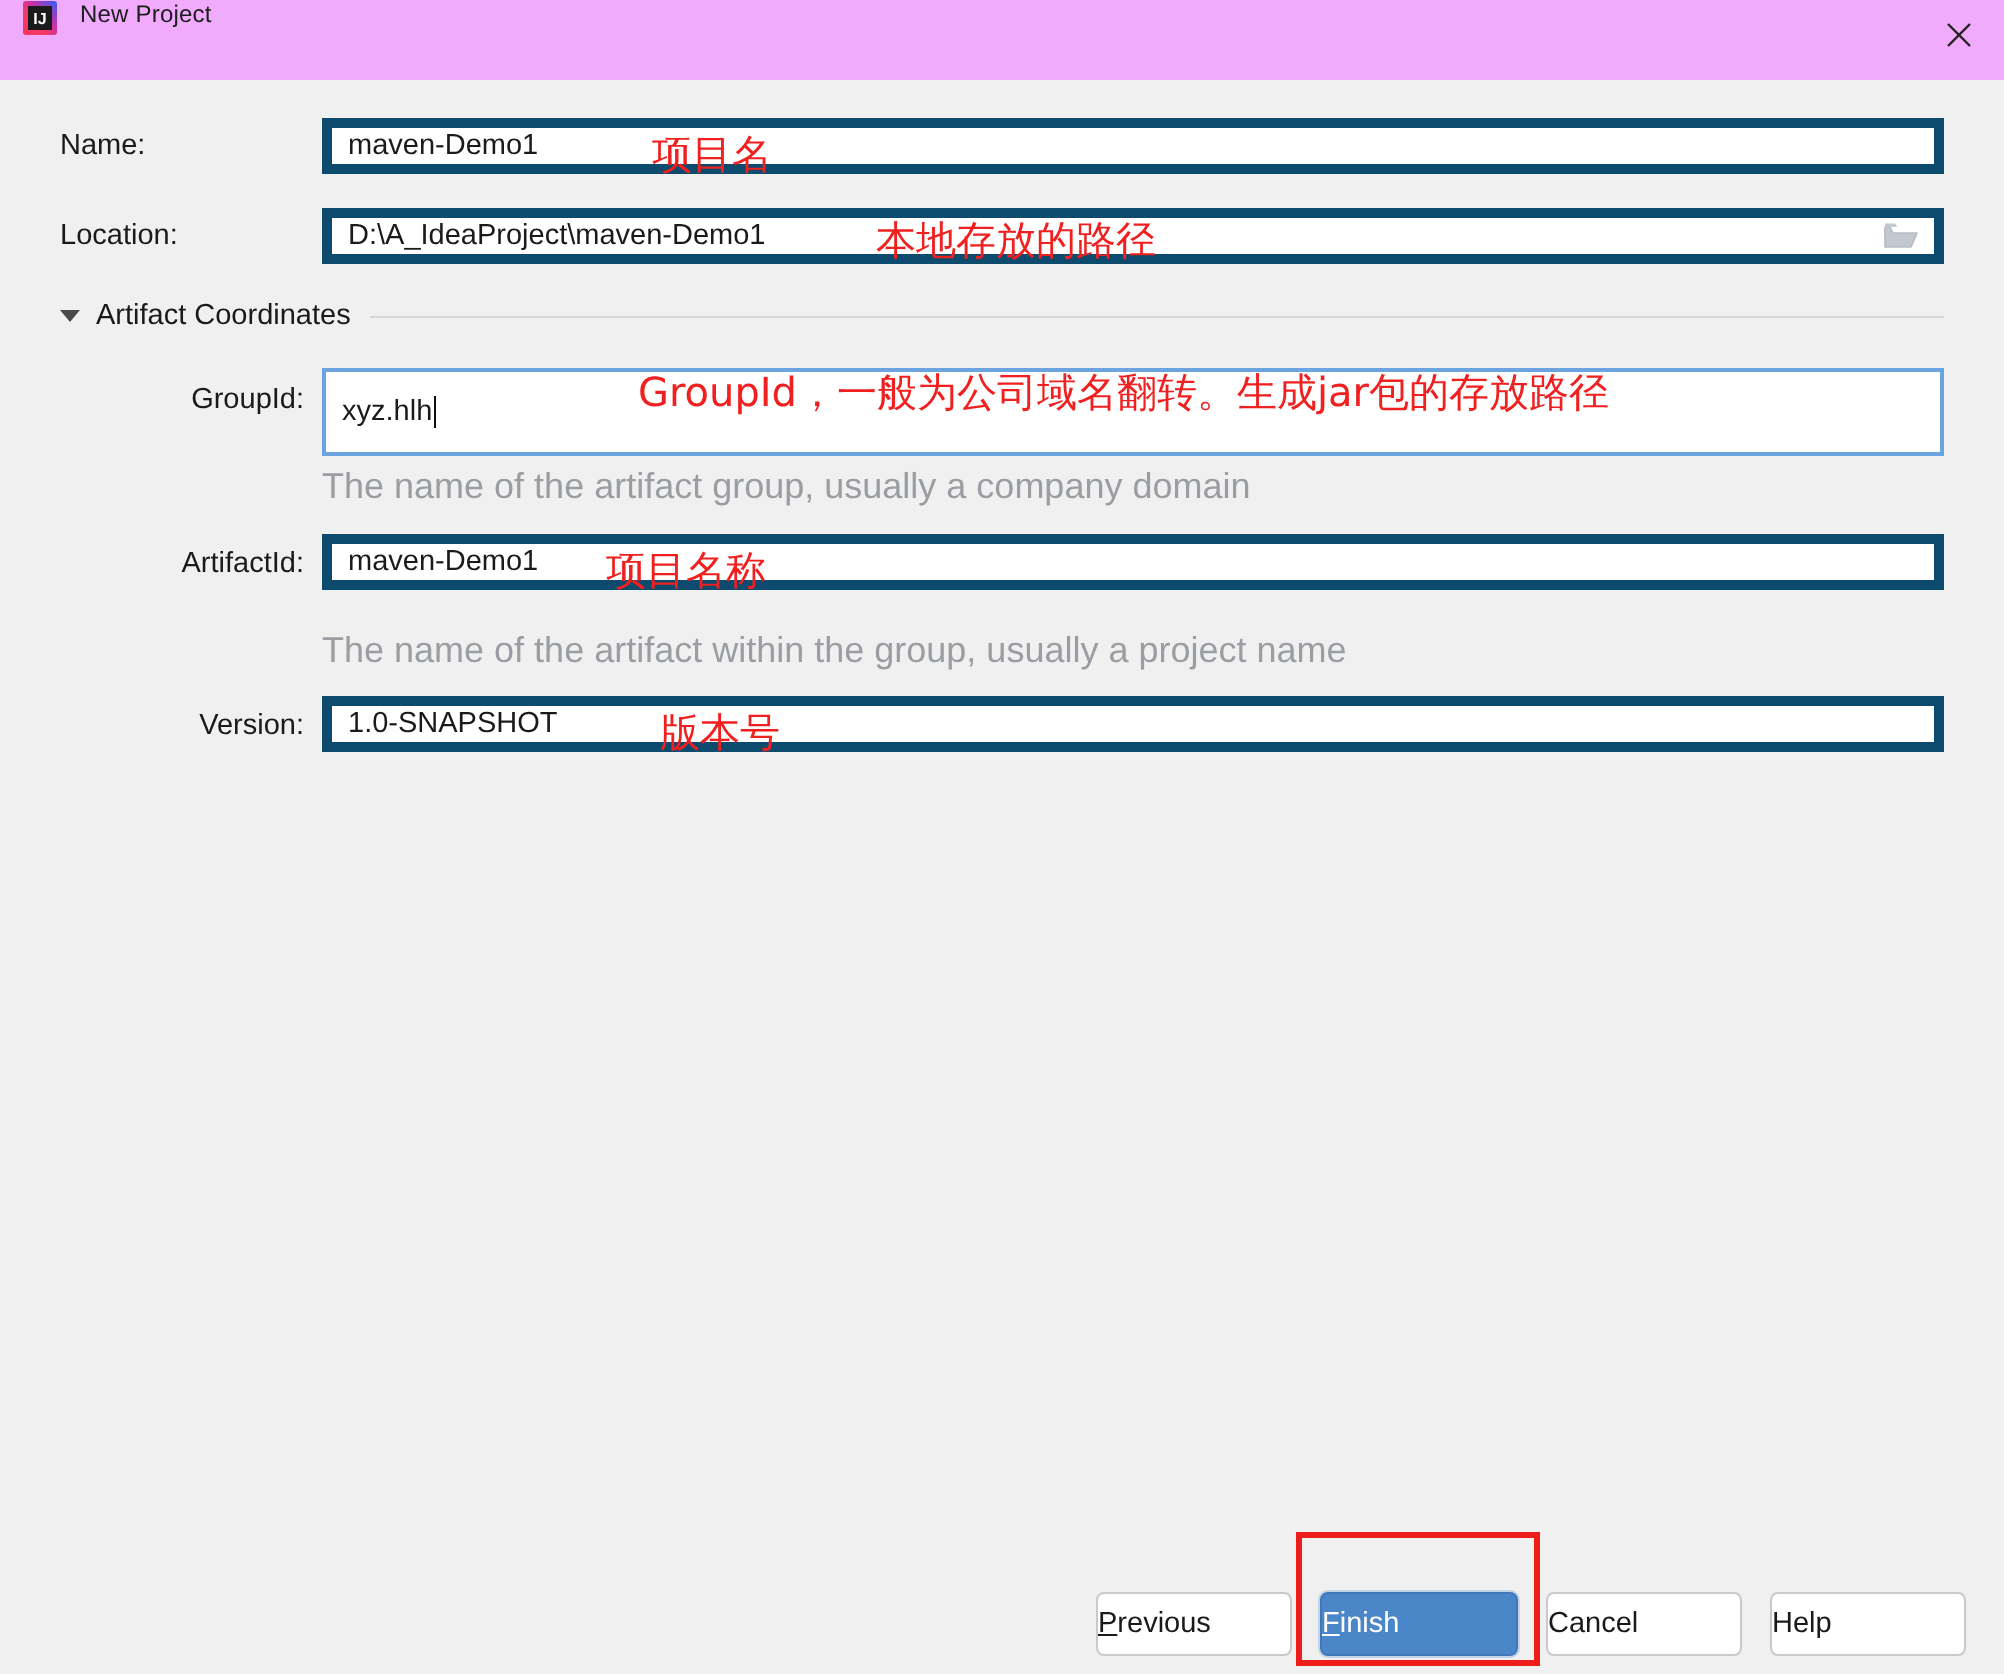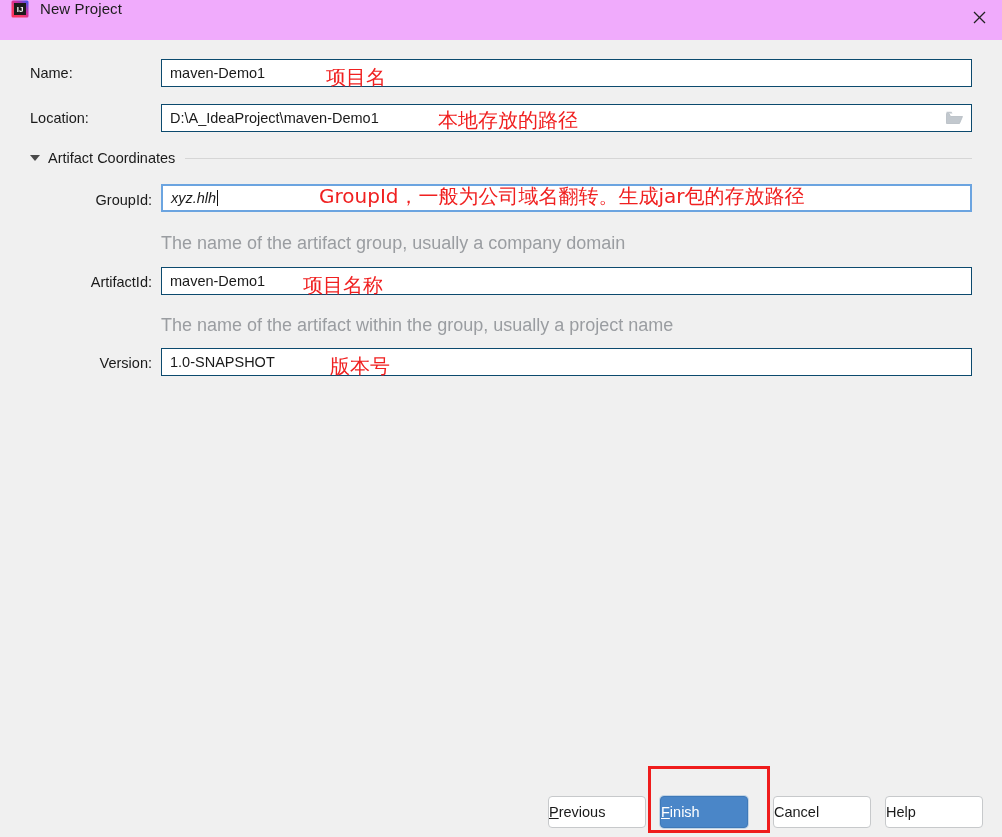--- a/index.html
+++ b/index.html
@@ -28,21 +28,21 @@
     align-items: flex-start;
   }
   #app-icon {
     margin-left: 11px;
     width: 18px; height: 18px;
     position: relative;
     flex: none;
   }
   #title-text {
     margin-left: 11px;
-    font-size: 15px;
+    font-size: 12px;
     color: #1c1c1c;
     letter-spacing: 0.1px;
   }
   #close-button {
     position: absolute;
     right: 0; top: 0;
     width: 46px; height: 34px;
     display: flex; align-items: center; justify-content: center;
     color: #222;
     font-size: 16px;
@@ -55,32 +55,31 @@
     color: #1a1a1a;
     white-space: nowrap;
   }
   .label.right {
     text-align: right;
   }
 
   .field {
     position: absolute;
     background: #ffffff;
-    border: 1px solid #0c4a6e;
+    border: 5px solid #0c4a6e;
     height: 28px;
     display: flex;
     align-items: center;
     padding-left: 8px;
     font-size: 14.5px;
     color: #1a1a1a;
   }
   .field.focused {
     border: 2px solid #6ba4e0;
-    height: 28px;
-    font-style: italic;
+    height: 44px;
   }
   .field .value {
     white-space: nowrap;
   }
   .caret {
     display: inline-block;
     width: 1px;
     height: 16px;
     background: #111;
     margin-left: 1px;
@@ -239,21 +238,21 @@
 <div class="label right" style="left:52px; top:355px; width:100px;">Version:</div>
 <div class="field" style="left:161px; top:348px; width:811px;">
   <span class="value">1.0-SNAPSHOT</span>
 </div>
 <div class="annot" style="left:330px; top:353px;">版本号</div>
 
 <div class="btn" style="left:548px; top:796px; width:98px;">
   <span><span class="mn">P</span><span>revious</span></span>
 </div>
 
-<div class="btn primary" style="left:660px; top:796px; width:88px;">
+<div class="btn primary" style="left:660px; top:796px; width:99px;">
   <span><span class="mn">F</span><span>inish</span></span>
 </div>
 
 <div class="btn" style="left:773px; top:796px; width:98px;">
   <span>Cancel</span>
 </div>
 
 <div class="btn" style="left:885px; top:796px; width:98px;">
   <span>Help</span>
 </div>

